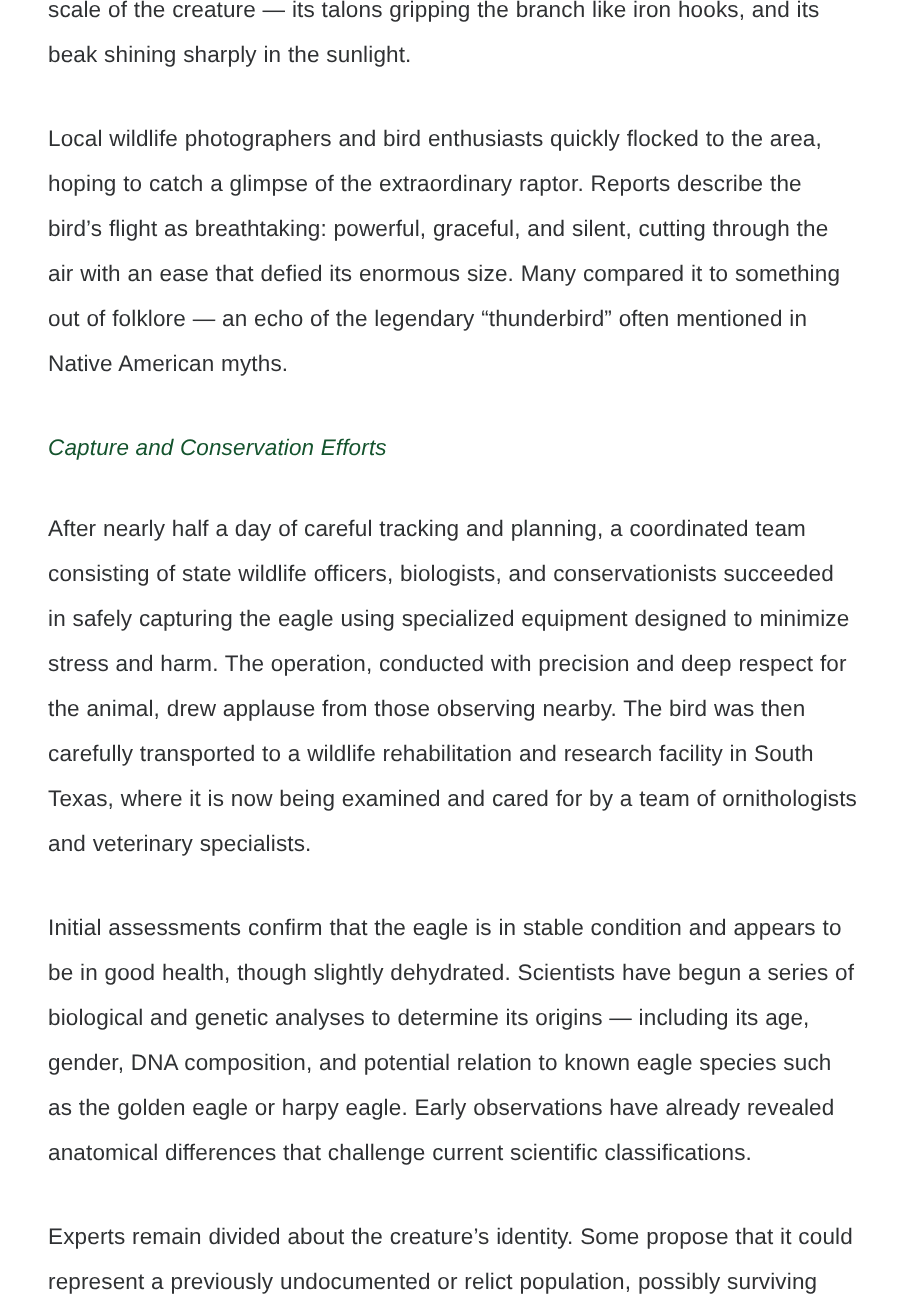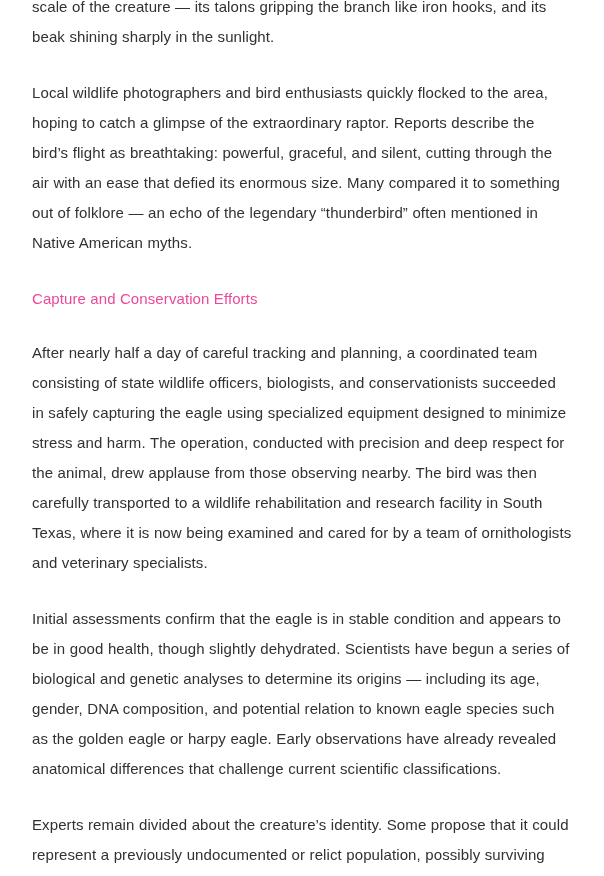--- a/index.html
+++ b/index.html
@@ -27,23 +27,24 @@
     letter-spacing: 0.1px;
     text-align: left;
     word-spacing: 0.2px;
   }
   .para.first {
     margin-top: -8px;
   }
   .heading {
     font-size: 15px;
     line-height: 30px;
-    color: #ec4899;
+    color: #14532d;
     margin: 0 0 24px 0;
     letter-spacing: 0.1px;
+    font-style: italic;
   }
 </style>
 </head>
 <body>
 
 <div class="article">
   <p class="para first">scale of the creature — its talons gripping the branch like iron hooks, and its beak shining sharply in the sunlight.</p>
   <p class="para">Local wildlife photographers and bird enthusiasts quickly flocked to the area, hoping to catch a glimpse of the extraordinary raptor. Reports describe the bird’s flight as breathtaking: powerful, graceful, and silent, cutting through the air with an ease that defied its enormous size. Many compared it to something out of folklore — an echo of the legendary “thunderbird” often mentioned in Native American myths.</p>
   <p class="heading">Capture and Conservation Efforts</p>
   <p class="para">After nearly half a day of careful tracking and planning, a coordinated team consisting of state wildlife officers, biologists, and conservationists succeeded in safely capturing the eagle using specialized equipment designed to minimize stress and harm. The operation, conducted with precision and deep respect for the animal, drew applause from those observing nearby. The bird was then carefully transported to a wildlife rehabilitation and research facility in South Texas, where it is now being examined and cared for by a team of ornithologists and veterinary specialists.</p>

